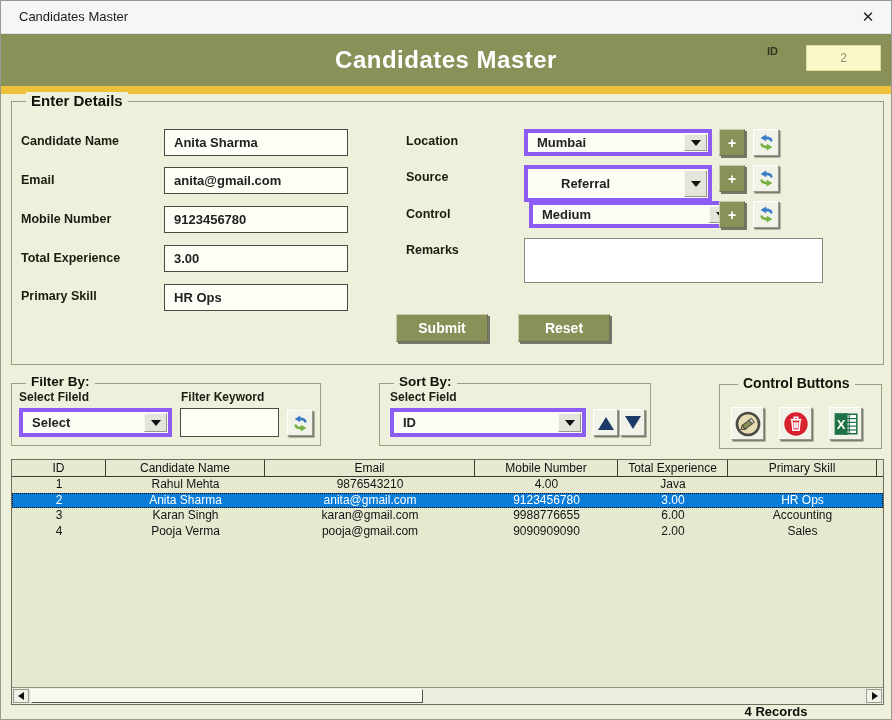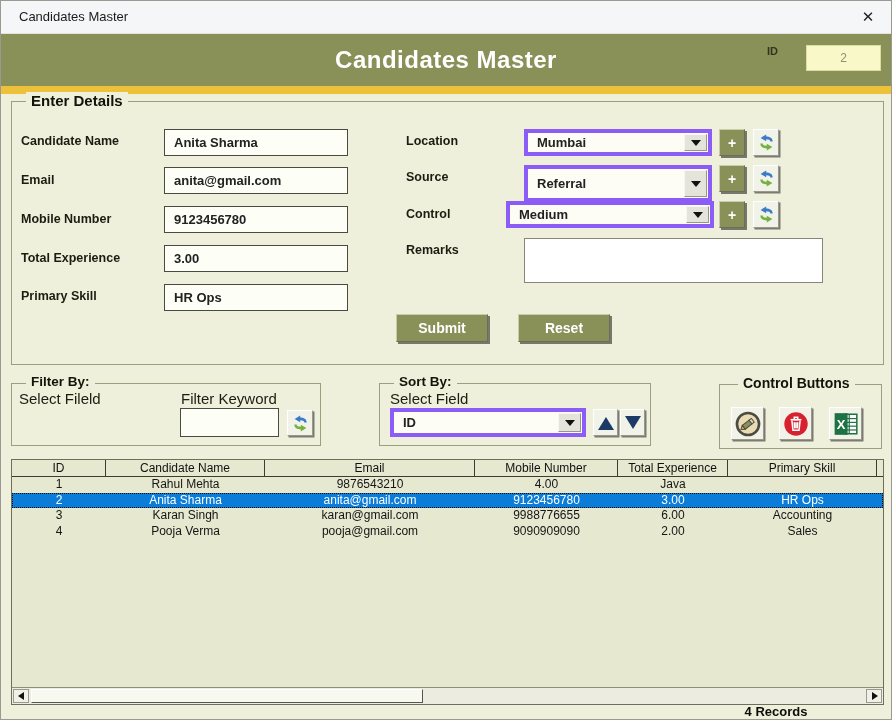--- a/index.html
+++ b/index.html
@@ -16,21 +16,21 @@
   .id-label{position:absolute;left:766px;top:11px;font-size:11px;font-weight:bold;color:#33341f;}
   .id-box{position:absolute;left:805px;top:11px;width:75px;height:26px;background:var(--idBoxBg);border:1px solid #dcdc9f;box-sizing:border-box;text-align:center;line-height:24px;font-size:12px;color:#8f8f74;}
   .stripe{position:absolute;left:0;top:85px;width:100%;height:8px;background:var(--stripe);}
 
   
   .frame{position:absolute;border:1px solid #9c9e80;box-sizing:border-box;}
   .legend{position:absolute;top:-10px;background:var(--bg);padding:0 5px;font-weight:bold;color:#13130a;white-space:nowrap;}
 
   
   .flabel{position:absolute;font-size:12.5px;font-weight:bold;color:#1c1c10;}
-  .slabel{position:absolute;font-size:15px;font-weight:normal;color:#1c1c10;}
+  .slabel{position:absolute;font-size:12px;font-weight:bold;color:#1c1c10;}
   .tbox{position:absolute;background:var(--inputBg);border:1px solid #4a4a40;box-sizing:border-box;font-family:"Liberation Sans",sans-serif;font-size:13px;font-weight:bold;color:#222;padding:0 9px;outline:none;}
   textarea.tbox{background:#ffffff;border:1px solid #86867a;resize:none;padding:4px 6px;}
 
   
   .combo{position:absolute;background:#fdfdf6;border:4px solid #8b5cf6;box-sizing:border-box;display:flex;align-items:stretch;}
   .combo .txt{flex:1;display:flex;align-items:center;padding-left:9px;font-size:13px;font-weight:bold;color:#222;overflow:hidden;}
   .combo .dd{width:21px;margin:1px;background:#e4e4da;border:1px solid #96968c;border-top-color:#f7f7f0;border-left-color:#f7f7f0;display:flex;align-items:center;justify-content:center;}
   .combo .dd::after{content:"";width:0;height:0;border:5px solid transparent;border-top:6px solid #111;margin-top:6px;}
 
   
@@ -111,36 +111,36 @@
   <div class="btn tool-btn" style="left:752px;top:128px;width:26px;height:27px;">
     <span>
         <svg width="19" height="19" viewBox="0 0 20 20">
           <path d="M16.5 9c0-3.6-3-5.2-6.8-5.2V1.6L3.8 5.2l5.9 3.6V6.7c2.7 0 4.3.8 4.3 2.3z" fill="#3a7bc8"></path>
           <path d="M3.5 11c0 3.6 3 5.2 6.8 5.2v2.2l5.9-3.6-5.9-3.6v2.1c-2.7 0-4.3-.8-4.3-2.3z" fill="#76b043"></path>
         </svg>
       </span>
   </div>
 
   <span class="flabel" style="left:405px;top:169px;">Source</span>
-  <div class="combo" style="left:523px;top:164px;width:188px;height:37px;">
+  <div class="combo" style="left:523px;top:164px;width:188px;height:37px;padding-left:24px;">
     <span class="txt">Referral</span>
     <span class="dd"></span>
   </div>
   <div class="btn olive-btn plus-btn" style="left:718px;top:164px;width:26px;height:27px;">+</div>
   <div class="btn tool-btn" style="left:752px;top:164px;width:26px;height:27px;">
     <span>
         <svg width="19" height="19" viewBox="0 0 20 20">
           <path d="M16.5 9c0-3.6-3-5.2-6.8-5.2V1.6L3.8 5.2l5.9 3.6V6.7c2.7 0 4.3.8 4.3 2.3z" fill="#3a7bc8"></path>
           <path d="M3.5 11c0 3.6 3 5.2 6.8 5.2v2.2l5.9-3.6-5.9-3.6v2.1c-2.7 0-4.3-.8-4.3-2.3z" fill="#76b043"></path>
         </svg>
       </span>
   </div>
 
   <span class="flabel" style="left:405px;top:206px;">Control</span>
-  <div class="combo" style="left:505px;top:200px;width:208px;height:27px;justify-content:center;">
+  <div class="combo" style="left:528px;top:200px;width:208px;height:27px;justify-content:center;">
     <span class="txt">Medium</span>
     <span class="dd"></span>
   </div>
   <div class="btn olive-btn plus-btn" style="left:718px;top:200px;width:26px;height:27px;">+</div>
   <div class="btn tool-btn" style="left:752px;top:200px;width:26px;height:27px;">
     <span>
         <svg width="19" height="19" viewBox="0 0 20 20">
           <path d="M16.5 9c0-3.6-3-5.2-6.8-5.2V1.6L3.8 5.2l5.9 3.6V6.7c2.7 0 4.3.8 4.3 2.3z" fill="#3a7bc8"></path>
           <path d="M3.5 11c0 3.6 3 5.2 6.8 5.2v2.2l5.9-3.6-5.9-3.6v2.1c-2.7 0-4.3-.8-4.3-2.3z" fill="#76b043"></path>
         </svg>
@@ -151,20 +151,24 @@
   <textarea class="tbox" style="left: 523px; top: 237px; width: 299px; height: 45px;" readonly=""></textarea>
 
   <div class="btn olive-btn big-btn" style="left:395px;top:313px;width:92px;height:28px;">Submit</div>
   <div class="btn olive-btn big-btn" style="left:517px;top:313px;width:92px;height:28px;">Reset</div>
 
   <div class="frame" style="left:10px;top:382px;width:310px;height:63px;">
     <span class="legend" style="left:14px;font-size:13.5px;">Filter By:</span>
   </div>
   <span class="slabel" style="left:18px;top:389px;">Select Fileld</span>
   <span class="slabel" style="left:180px;top:389px;">Filter Keyword</span>
+  <div class="combo" style="left:18px;top:407px;width:153px;height:29px;">
+    <span class="txt">Select</span>
+    <span class="dd"></span>
+  </div>
   <input class="tbox" style="left: 179px; top: 407px; width: 99px; height: 29px;" readonly="" value="">
   <div class="btn tool-btn" style="left:286px;top:409px;width:26px;height:26px;">
     <span>
         <svg width="19" height="19" viewBox="0 0 20 20">
           <path d="M16.5 9c0-3.6-3-5.2-6.8-5.2V1.6L3.8 5.2l5.9 3.6V6.7c2.7 0 4.3.8 4.3 2.3z" fill="#3a7bc8"></path>
           <path d="M3.5 11c0 3.6 3 5.2 6.8 5.2v2.2l5.9-3.6-5.9-3.6v2.1c-2.7 0-4.3-.8-4.3-2.3z" fill="#76b043"></path>
         </svg>
       </span>
   </div>
 

